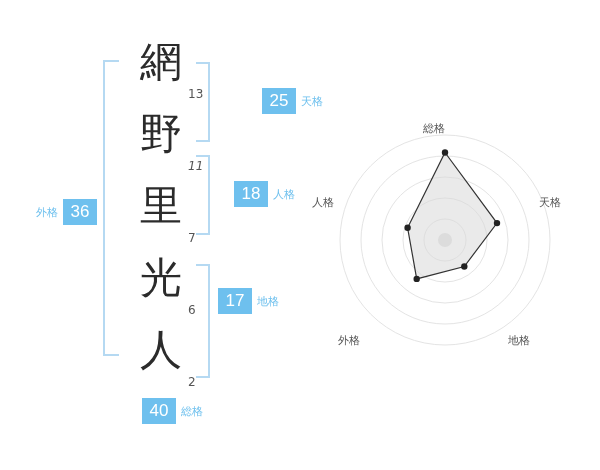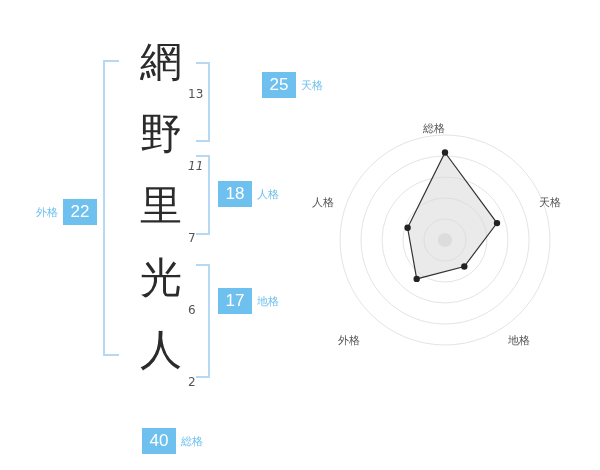--- a/index.html
+++ b/index.html
@@ -122,42 +122,42 @@
     <div class="kanji">
       <span>人</span>
       <span class="stroke-num" style="top:32px;">2</span>
     </div>
   </div>
 
   <div class="bracket" style="left:103px; top:60px; width:14px; height:292px;"></div>
 
   <div class="chip left-label" style="left:36px; top:199px;">
     <span class="lbl">外格</span>
-    <span class="val">22</span>
+    <span class="val">36</span>
   </div>
 
   <div class="bracket-r" style="left:196px; top:62px; width:12px; height:76px;"></div>
-  <div class="chip" style="left:218px; top:72px;padding-left:44px;">
+  <div class="chip" style="left:218px; top:88px;padding-left:44px;">
     <span class="val">25</span>
     <span class="lbl">天格</span>
   </div>
 
   <div class="bracket-r" style="left:196px; top:155px; width:12px; height:76px;"></div>
-  <div class="chip" style="left:218px; top:181px;">
+  <div class="chip" style="left:234px; top:181px;">
     <span class="val">18</span>
     <span class="lbl">人格</span>
   </div>
 
   <div class="bracket-r" style="left:196px; top:264px; width:12px; height:110px;"></div>
   <div class="chip" style="left:218px; top:288px;">
     <span class="val">17</span>
     <span class="lbl">地格</span>
   </div>
 
-  <div class="chip" style="left:142px; top:428px;">
+  <div class="chip" style="left:142px; top:398px;">
     <span class="val">40</span>
     <span class="lbl">総格</span>
   </div>
 
   <div class="radar-wrap">
     <svg id="radar-svg" width="270" height="270" viewBox="0 0 270 270">
         <circle cx="135" cy="135" r="105" fill="none" stroke="#e4e4e4" stroke-width="1"></circle>
         <circle cx="135" cy="135" r="84" fill="none" stroke="#e4e4e4" stroke-width="1"></circle>
         <circle cx="135" cy="135" r="63" fill="none" stroke="#e4e4e4" stroke-width="1"></circle>
         <circle cx="135" cy="135" r="42" fill="none" stroke="#e4e4e4" stroke-width="1"></circle>

